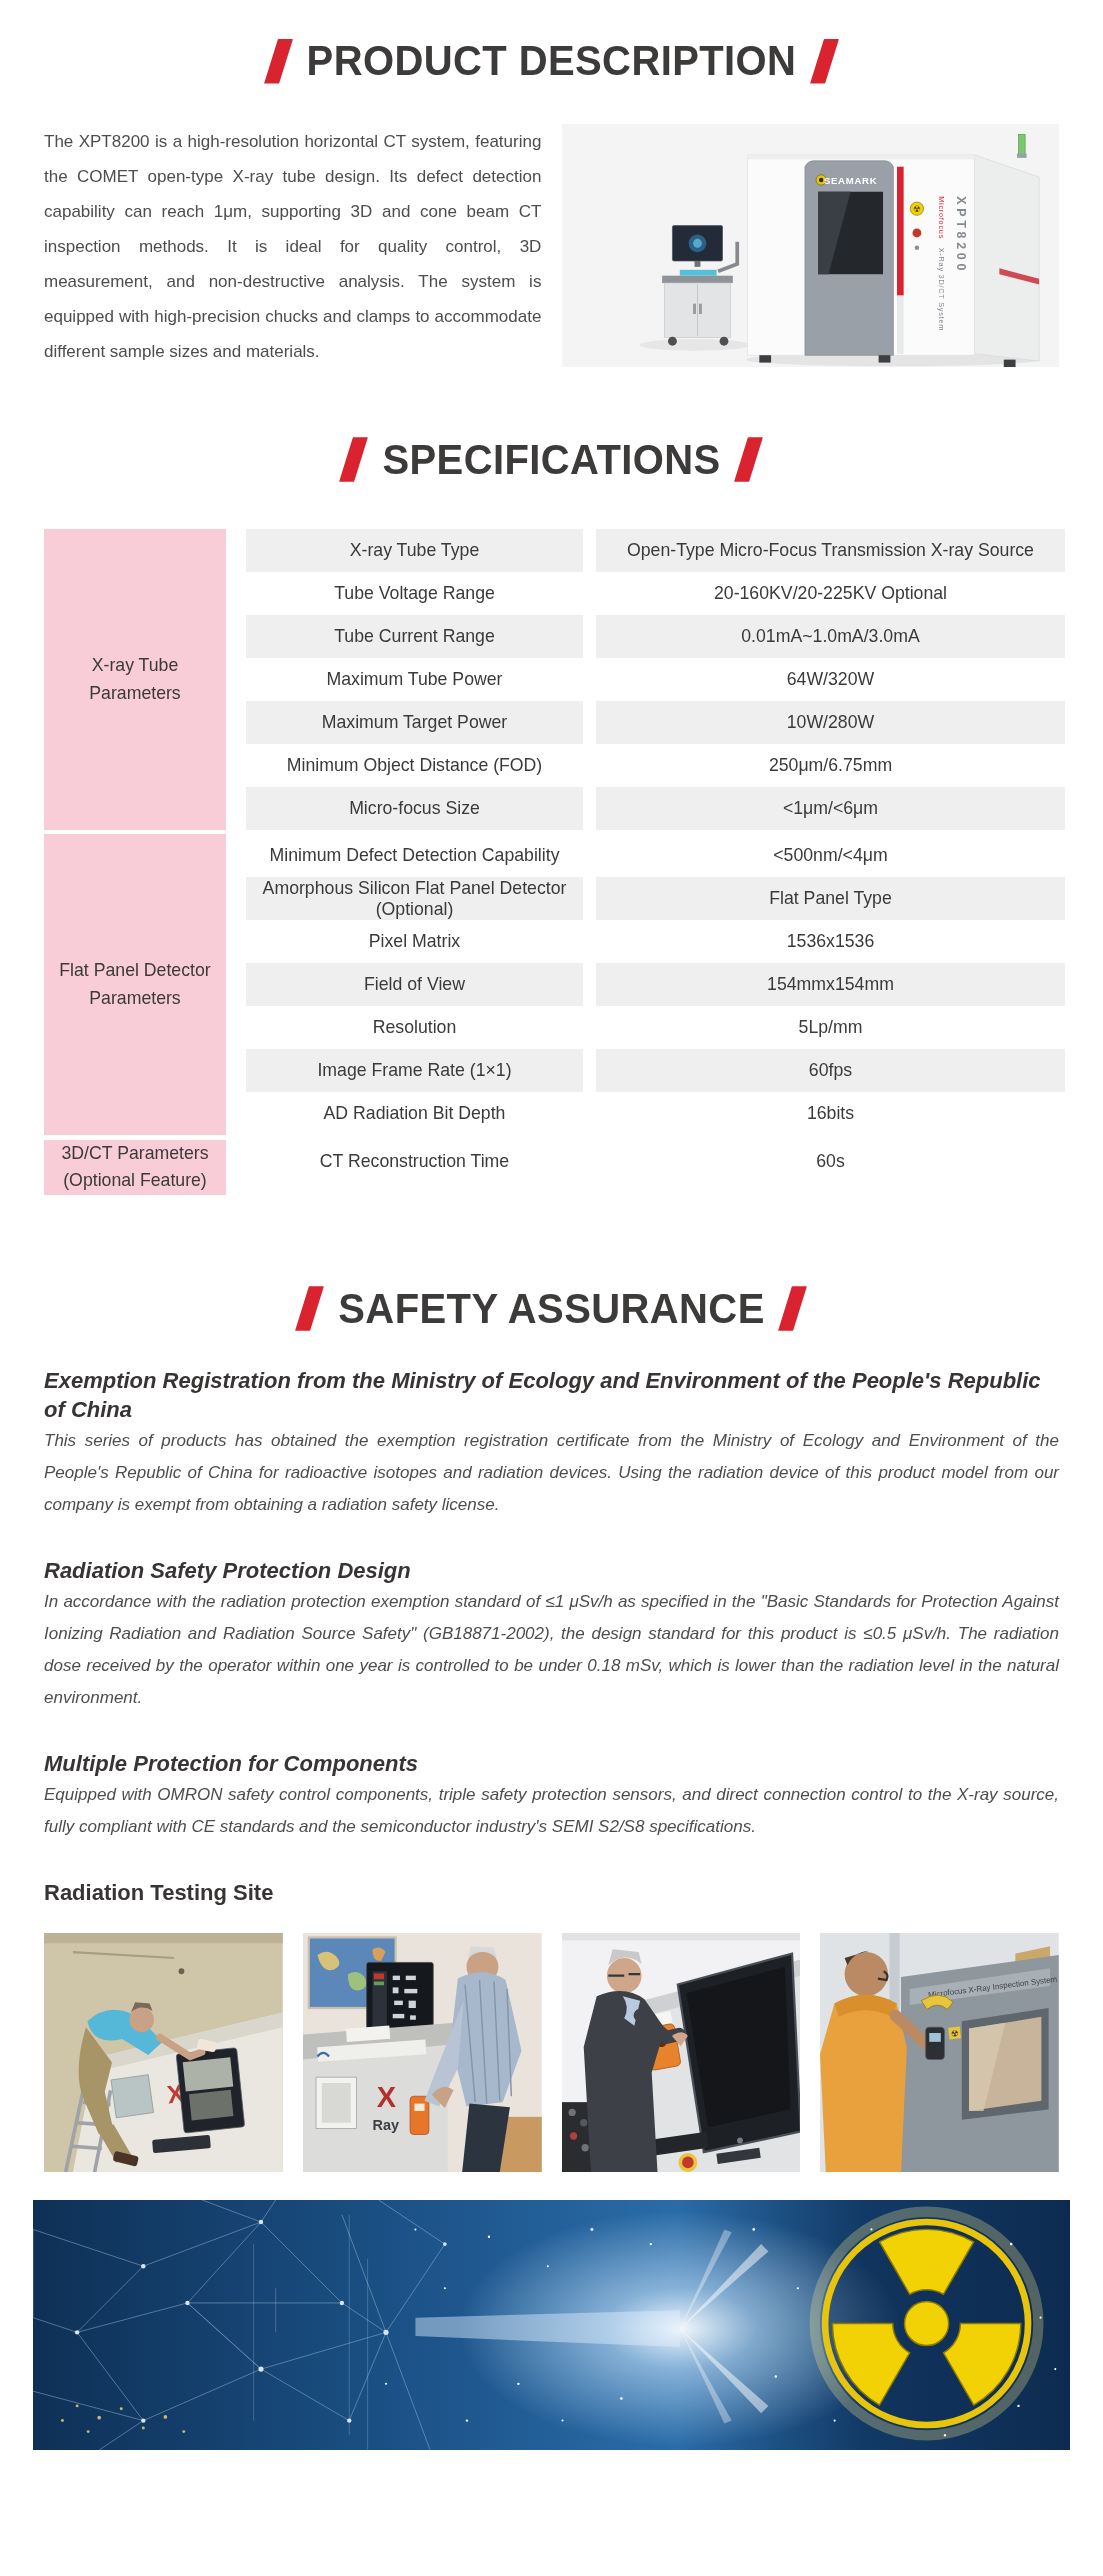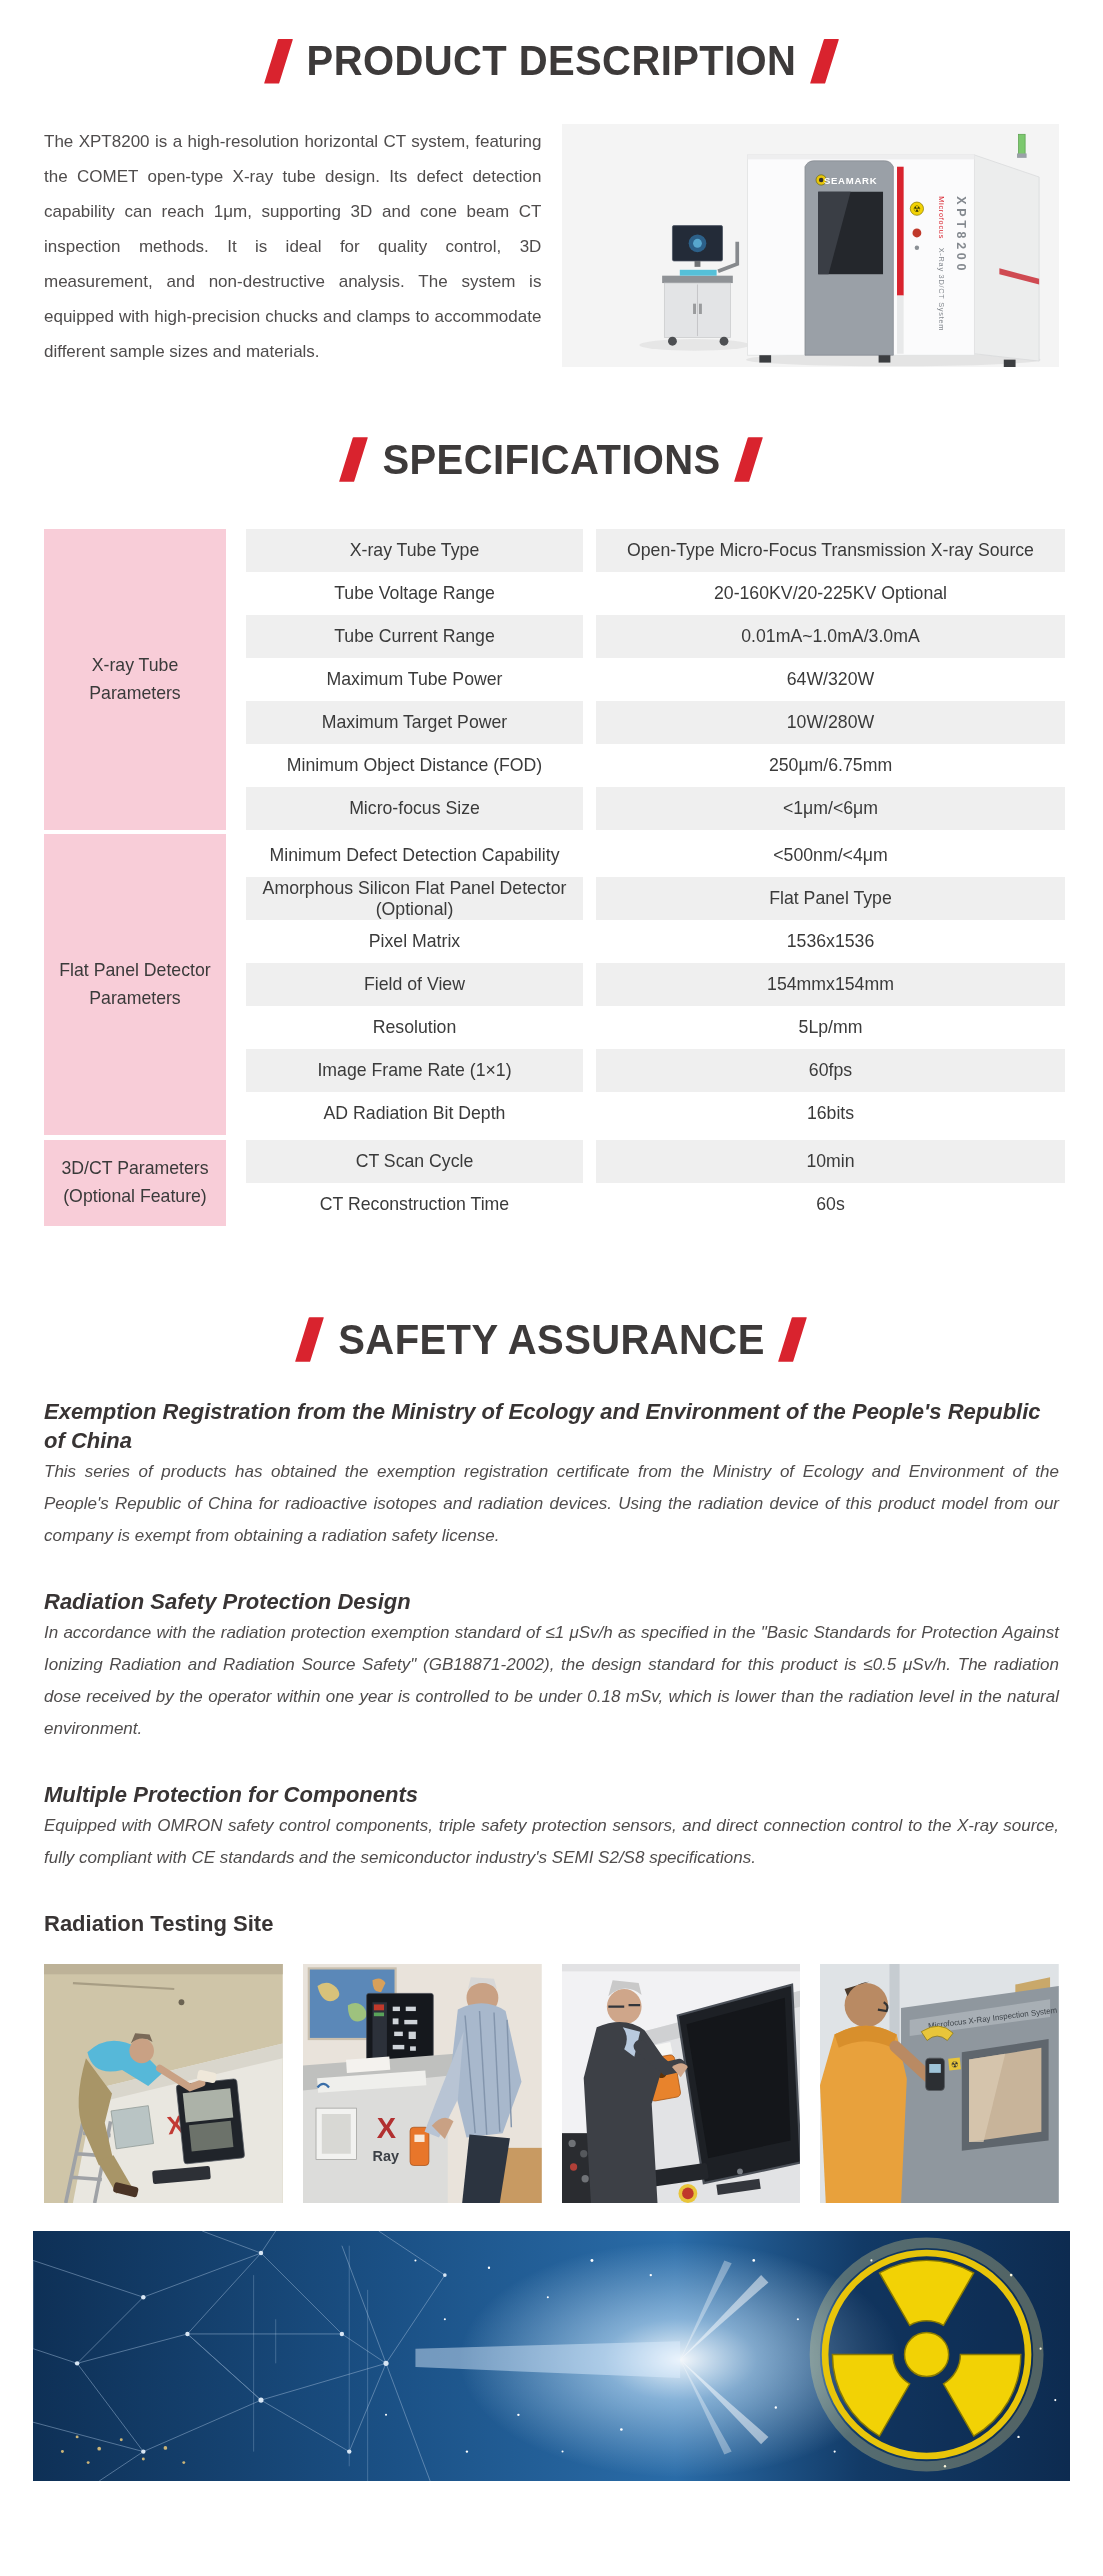--- a/index.html
+++ b/index.html
@@ -194,24 +194,20 @@
             </div>
             <div class="spec-row row-odd">
               <div class="spec-cell">AD Radiation Bit Depth</div>
               <div class="spec-cell">16bits</div>
             </div>
           </div>
         </div>
         <div class="spec-group">
           <div class="spec-group-label">3D/CT Parameters (Optional Feature)</div>
           <div class="spec-rows">
-            <div class="spec-row row-even">
-              <div class="spec-cell">CT Scan Cycle</div>
-              <div class="spec-cell">10min</div>
-            </div>
             <div class="spec-row row-odd">
               <div class="spec-cell">CT Reconstruction Time</div>
               <div class="spec-cell">60s</div>
             </div>
           </div>
         </div>
       </div>
 
     <h1 class="big-title t3">
       <span class="slash"></span>

